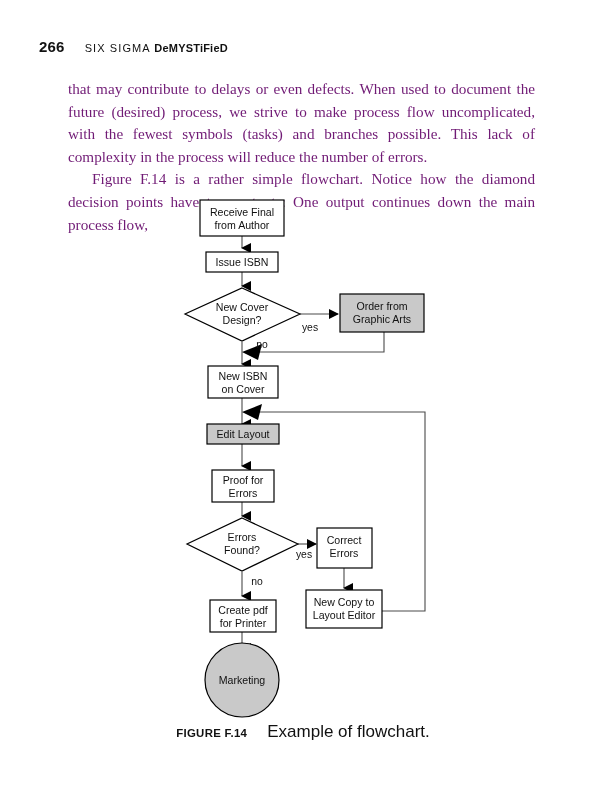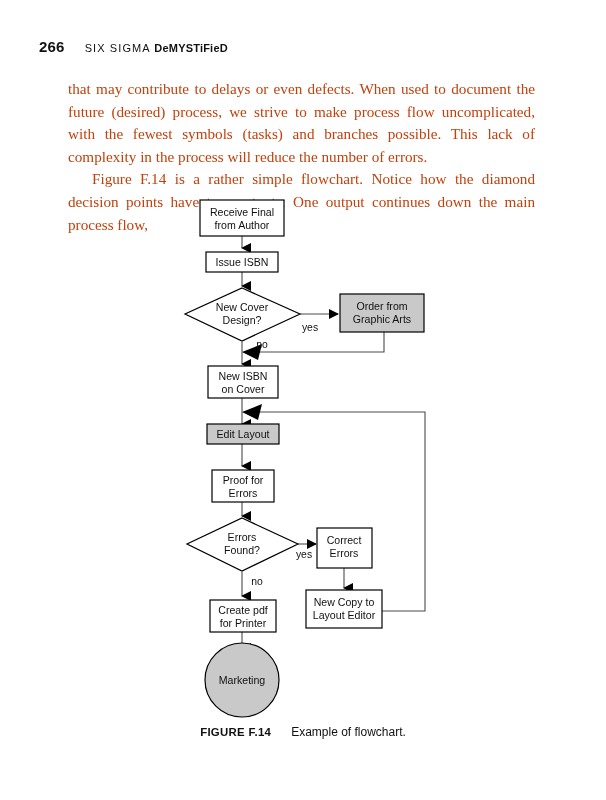--- a/index.html
+++ b/index.html
@@ -50,21 +50,21 @@
     left: 68px;
     top: 78px;
     width: 467px;
   }
   #body-copy p {
     margin: 0;
     font-size: 15.2px;
     line-height: 22.6px;
     text-align: justify;
     text-justify: inter-word;
-    color: #c2410c;
+    color: #701a75;
   }
   #body-copy p.indent {
     text-indent: 24px;
   }
 
   
   #figure {
     position: absolute;
     left: 0;
     top: 186px;
@@ -100,21 +100,21 @@
   #caption .cap-lead {
     font-family: "Liberation Sans", sans-serif;
     font-weight: bold;
     font-size: 11.4px;
     letter-spacing: 0.3px;
     color: #111;
     text-align: center;
   }
   #caption .cap-text {
     font-family: "Liberation Sans", sans-serif;
-    font-size: 12px;
+    font-size: 17px;
     color: #111;
     margin-left: 20px;
   }
 </style>
 </head>
 <body>
 
 <div id="running-head">
   <span id="page-number">266</span>
   <span id="head-title"><span>SIX SIGMA </span><span class="strong">DeMYSTiFieD</span></span>

